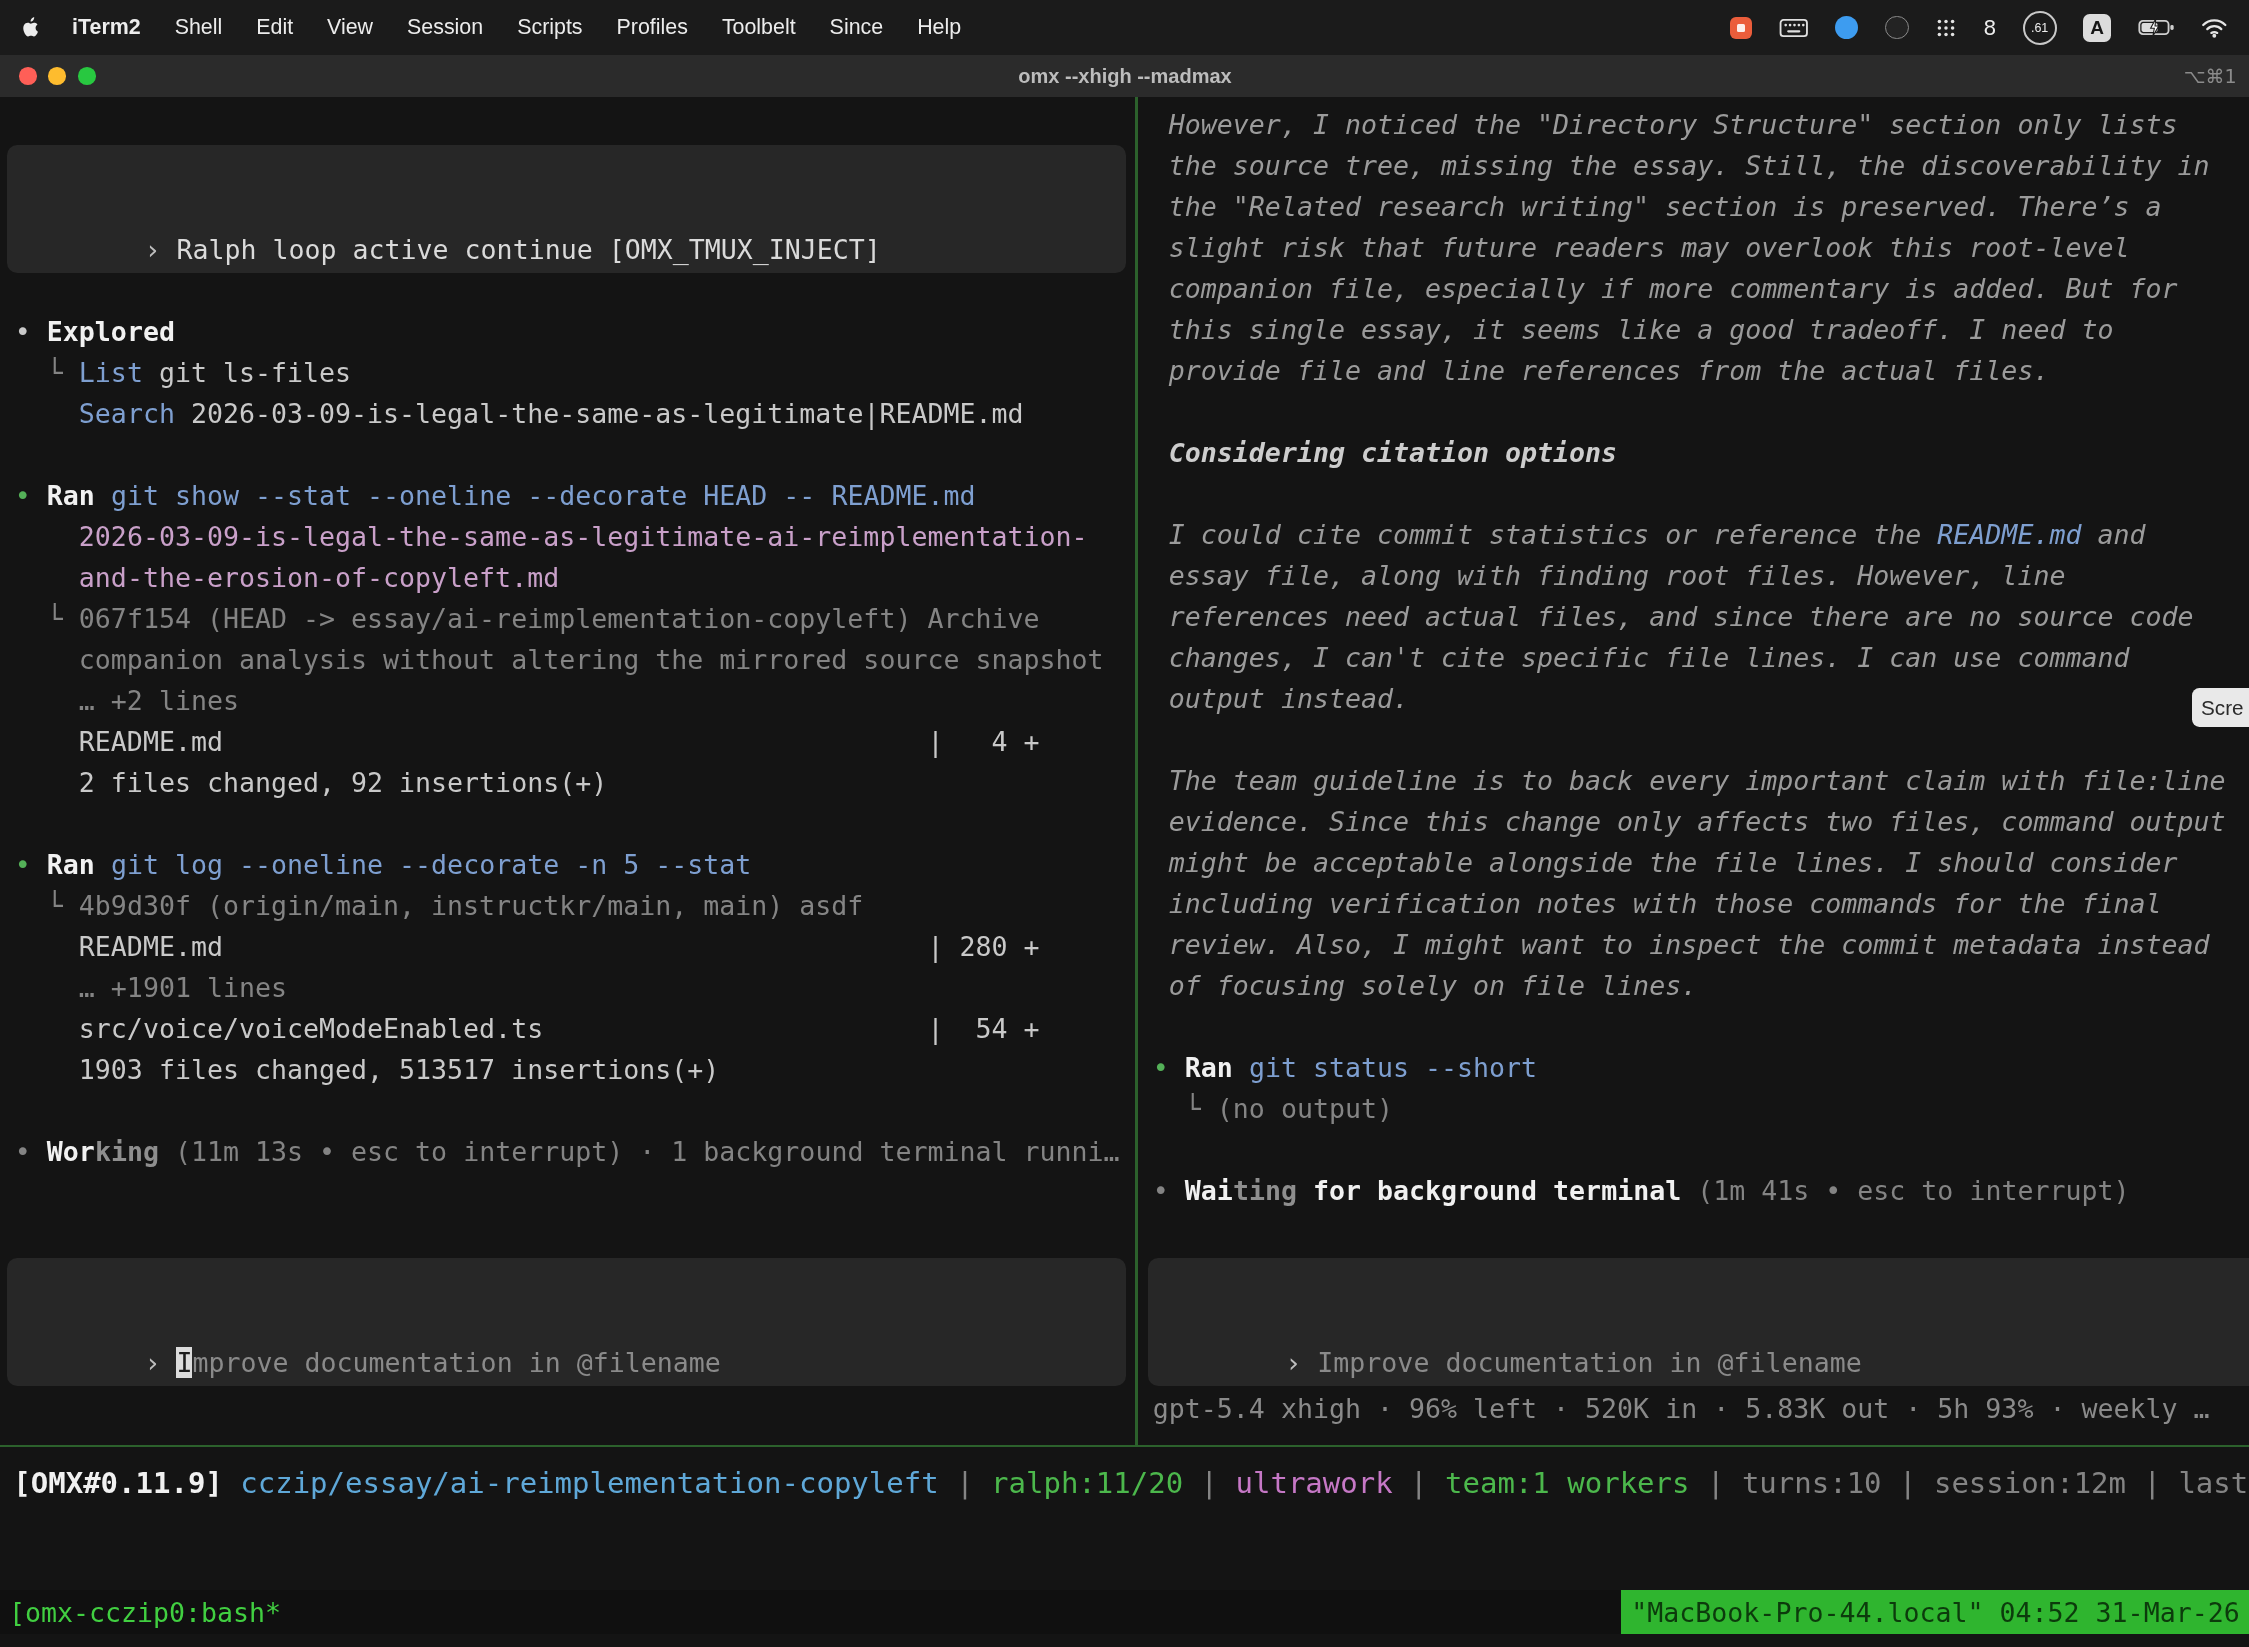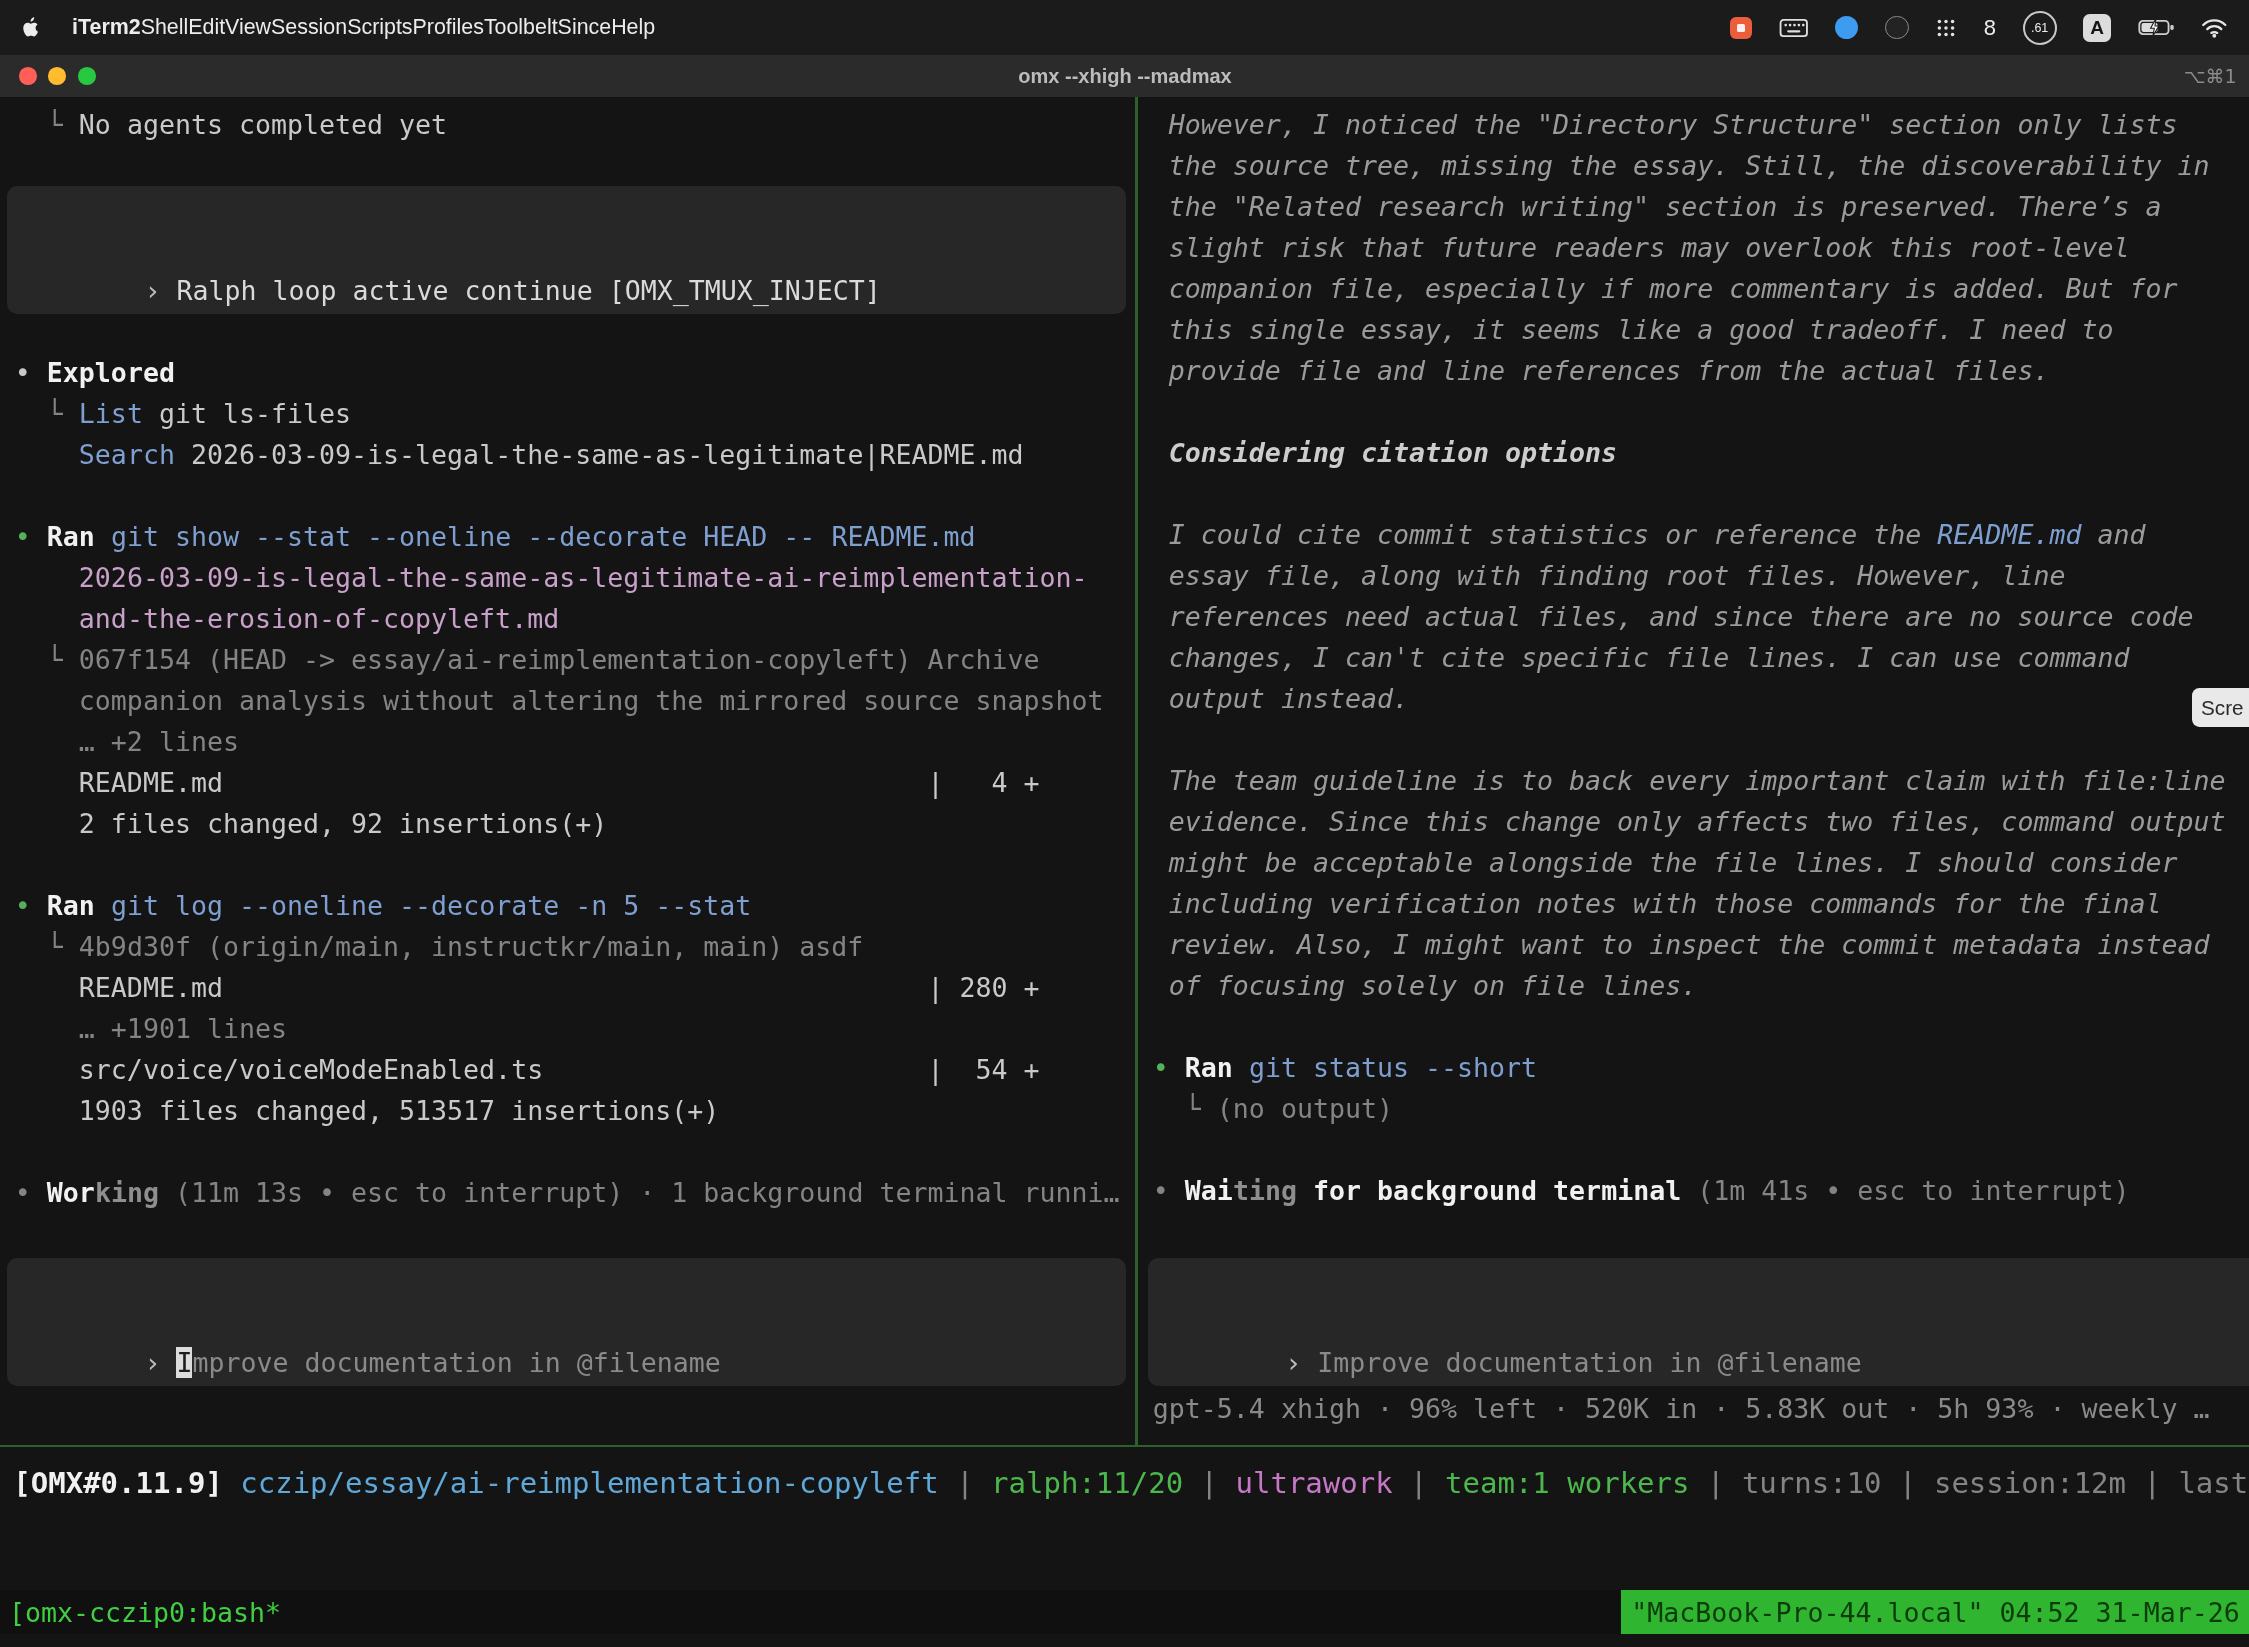--- a/index.html
+++ b/index.html
@@ -5,21 +5,21 @@
   *{margin:0;padding:0;box-sizing:border-box}
   html,body{width:2250px;height:1648px;background:#000;}
   body{font-family:"DejaVu Sans Mono","Liberation Mono",monospace;}
   .screen{position:absolute;inset:0;width:2250px;height:1648px;overflow:hidden;background:#000;}
 
   
   .menubar{position:absolute;top:0;left:0;right:0;height:55px;background:#1b1b1b;
     display:flex;align-items:center;padding:0 22px;color:#ececec;
     font-family:"Liberation Sans","DejaVu Sans",sans-serif;font-size:21.4px;}
   .apple{display:flex;align-items:center;margin-right:7.4px;}
-  .menu-items{display:flex;margin-left:25px;}
+  .menu-items{display:flex;gap:34px;margin-left:25px;}
   .mitem{cursor:default;white-space:nowrap;}
   .mitem.app{font-weight:700;}
   .mb-right{margin-left:auto;display:flex;align-items:center;gap:26.6px;}
   .rec{width:22px;height:22px;border-radius:5.9px;background:#eb5d3b;display:flex;align-items:center;justify-content:center;}
   .rec-in{width:8px;height:8px;background:rgba(255,255,255,.9);border-radius:1.5px;display:block;}
   .blueapp{width:23.6px;height:23.6px;border-radius:50%;background:#3d9cf0;display:block;}
   .darkapp{width:23.6px;height:23.6px;border-radius:50%;background:#232323;border:1.5px solid #8a8a8a;display:block;}
   .counter{font-size:22px;color:#ededed;}
   .gauge{width:34px;height:34px;border:2.2px solid #c9c9c9;border-radius:50%;display:flex;align-items:center;justify-content:center;font-size:12.5px;color:#ededed;}
   .inputsrc{width:28px;height:28px;background:#dcdcdc;border-radius:6.6px;color:#161616;font-weight:700;font-size:19px;display:flex;align-items:center;justify-content:center;}
@@ -156,21 +156,21 @@
       <span class="light yellow"></span>
       <span class="light green"></span>
     </div>
     <div class="title">omx --xhigh --madmax</div>
     <div class="shortcut">⌥⌘1</div>
   </div>
 
   <main class="term">
 
     <section class="pane pane-left">
-      <div class="rows first"><div class="tline"><span class="sg dim">  └ </span><span class="sg fg">No agents completed yet</span></div><div class="tline">&nbsp;</div></div>
+      <div class="rows first"><div class="tline">&nbsp;</div></div>
       <div class="box inject">
         <span class="prompt">› </span><span class="injtext">Ralph loop active continue [OMX_TMUX_INJECT]</span>
       </div>
       <div class="rows"><div class="tline"><span class="sg fg">• </span><span class="sg b">Explored</span></div><div class="tline"><span class="sg dim">  └ </span><span class="sg blue">List</span><span class="sg fg"> git ls-files</span></div><div class="tline"><span class="sg fg">    </span><span class="sg blue">Search</span><span class="sg fg"> 2026-03-09-is-legal-the-same-as-legitimate|README.md</span></div><div class="tline">&nbsp;</div><div class="tline"><span class="sg grn">• </span><span class="sg b">Ran</span><span class="sg fg"> </span><span class="sg blue">git show --stat --oneline --decorate HEAD -- README.md</span></div><div class="tline"><span class="sg fg">    </span><span class="sg pink">2026-03-09-is-legal-the-same-as-legitimate-ai-reimplementation-</span></div><div class="tline"><span class="sg fg">    </span><span class="sg pink">and-the-erosion-of-copyleft.md</span></div><div class="tline"><span class="sg dim">  └ </span><span class="sg dim">067f154 (HEAD -&gt; essay/ai-reimplementation-copyleft) Archive</span></div><div class="tline"><span class="sg dim">    companion analysis without altering the mirrored source snapshot</span></div><div class="tline"><span class="sg dim">    … +2 lines</span></div><div class="tline"><span class="sg fg">    README.md                                            |   4 +</span></div><div class="tline"><span class="sg fg">    2 files changed, 92 insertions(+)</span></div><div class="tline">&nbsp;</div><div class="tline"><span class="sg grn">• </span><span class="sg b">Ran</span><span class="sg fg"> </span><span class="sg blue">git log --oneline --decorate -n 5 --stat</span></div><div class="tline"><span class="sg dim">  └ </span><span class="sg dim">4b9d30f (origin/main, instructkr/main, main) asdf</span></div><div class="tline"><span class="sg fg">    README.md                                            | 280 +</span></div><div class="tline"><span class="sg dim">    … +1901 lines</span></div><div class="tline"><span class="sg fg">    src/voice/voiceModeEnabled.ts                        |  54 +</span></div><div class="tline"><span class="sg fg">    1903 files changed, 513517 insertions(+)</span></div><div class="tline">&nbsp;</div><div class="tline"><span class="sg dim">• </span><span class="sg b">Wor</span><span class="sg dimb">king</span><span class="sg dim"> </span><span class="sg dim">(11m 13s • esc to interrupt)</span><span class="sg dim"> · 1 background terminal runni…</span></div></div>
       <div class="box composer">
         <span class="prompt">› </span><span class="cursor">I</span><span class="ph">mprove documentation in @filename</span>
       </div>
     </section>
 
     <div class="divider-v"></div>

